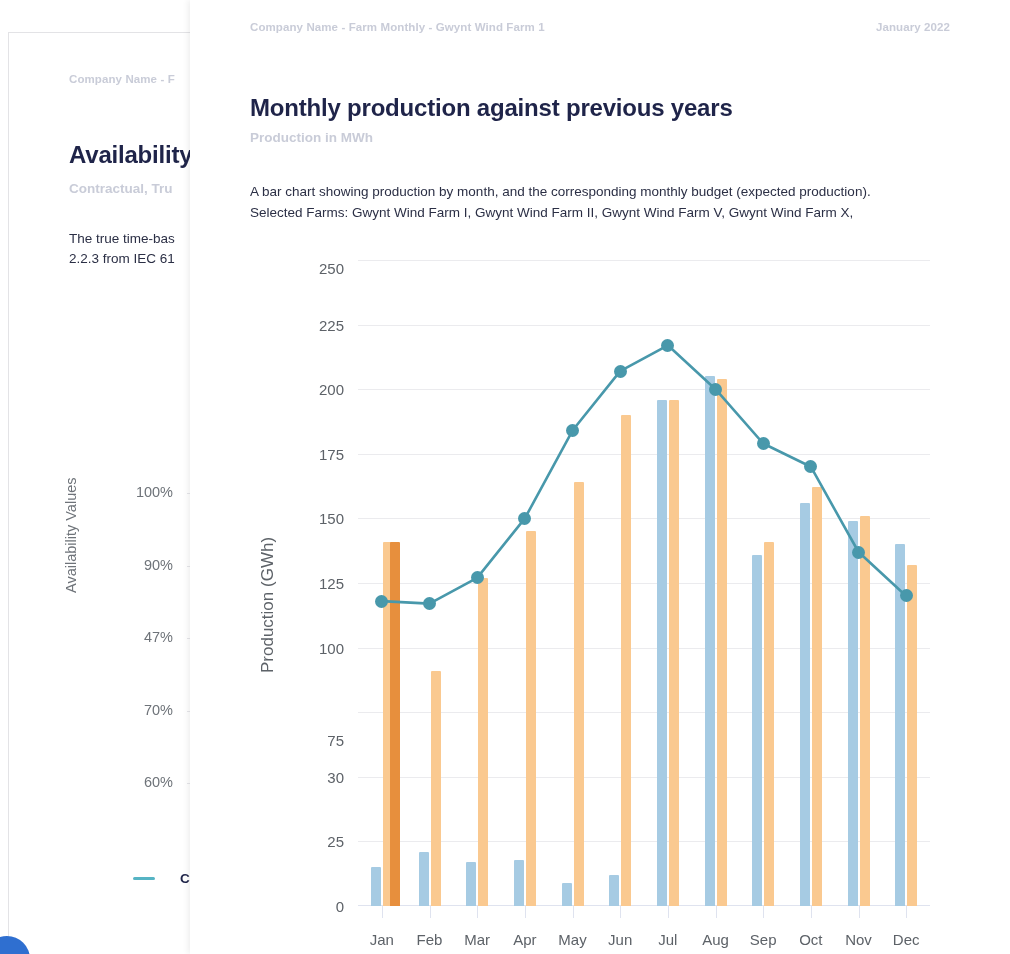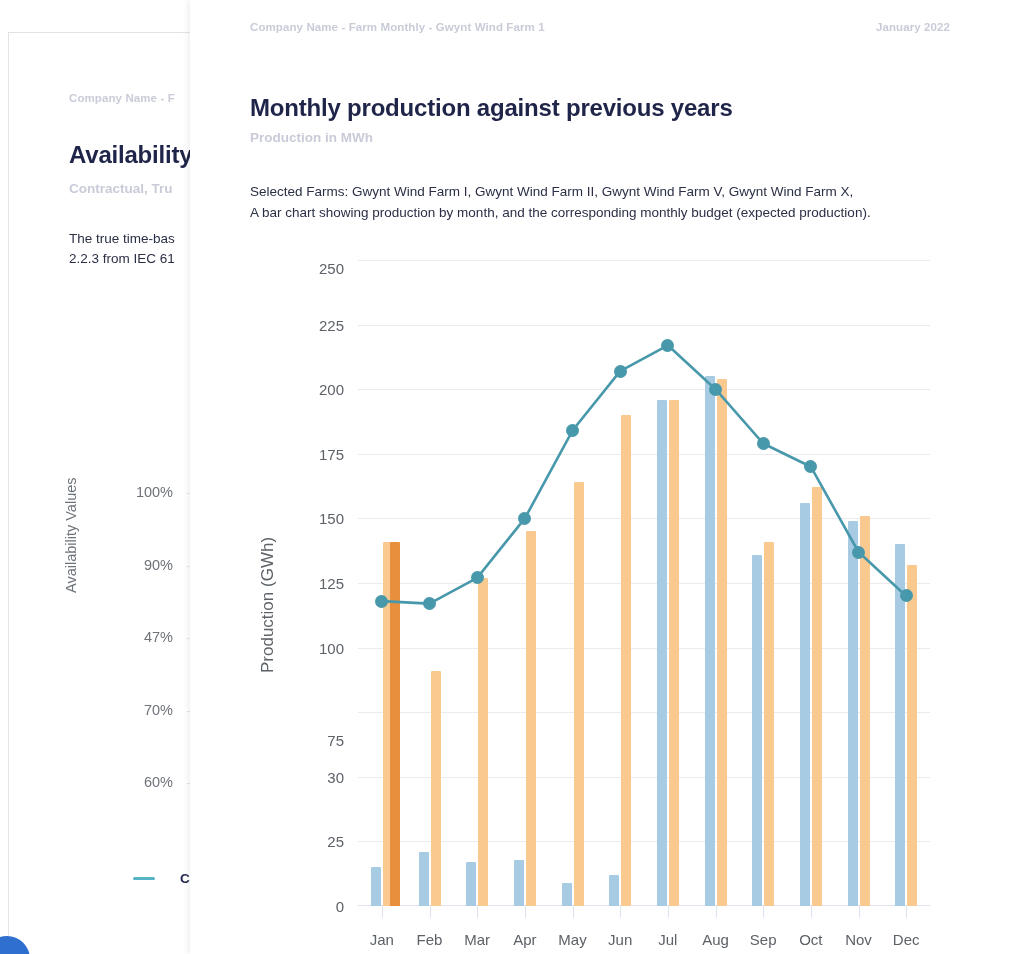--- a/index.html
+++ b/index.html
@@ -17,21 +17,21 @@
     position: absolute;
     left: 8px; top: 32px;
     width: 560px; height: 930px;
     background: #ffffff;
     border: 1px solid #e3e3e6;
     overflow: hidden;
   }
   .bg-header {
     position: absolute; left: 60px; top: 40px;
     font-size: 11.5px; font-weight: 700; color: #c9ccd8;
-    letter-spacing: .1px; white-space: nowrap; margin-top: 19px;
+    letter-spacing: .1px; white-space: nowrap;
   }
   .bg-title {
     position: absolute; left: 60px; top: 108px;
     font-size: 24px; font-weight: 700; color: #1f2449;
     white-space: nowrap; letter-spacing: -.2px;
   }
   .bg-sub {
     position: absolute; left: 60px; top: 148px;
     font-size: 13.5px; font-weight: 700; color: #c9ccd8;
     white-space: nowrap;
@@ -169,22 +169,22 @@
   <div class="fg-page">
     <div class="fg-head">
       <span class="fg-head-left">Company Name - Farm Monthly - Gwynt Wind Farm 1</span>
       <span class="fg-head-right">January 2022</span>
     </div>
 
     <div class="fg-title">Monthly production against previous years</div>
     <div class="fg-sub">Production in MWh</div>
 
     <div class="fg-desc">
+      <div>A bar chart showing production by month, and the corresponding monthly budget (expected production).</div>
       <div>Selected Farms: Gwynt Wind Farm I, Gwynt Wind Farm II, Gwynt Wind Farm V, Gwynt Wind Farm X,</div>
-      <div>A bar chart showing production by month, and the corresponding monthly budget (expected production).</div>
     </div>
 
     <div class="chart">
       <div class="chart-ylabel">Production (GWh)</div>
       <div class="plot" id="plot">
         <div class="axis-x"></div>
       <div class="ytick" style="top: 646px;">0</div>
           <div class="gridline" style="top: 581.4px; background: rgb(235, 235, 238);"></div>
           <div class="ytick" style="top: 581.4px;">25</div>
           <div class="gridline" style="top: 516.8px; background: rgb(235, 235, 238);"></div>

